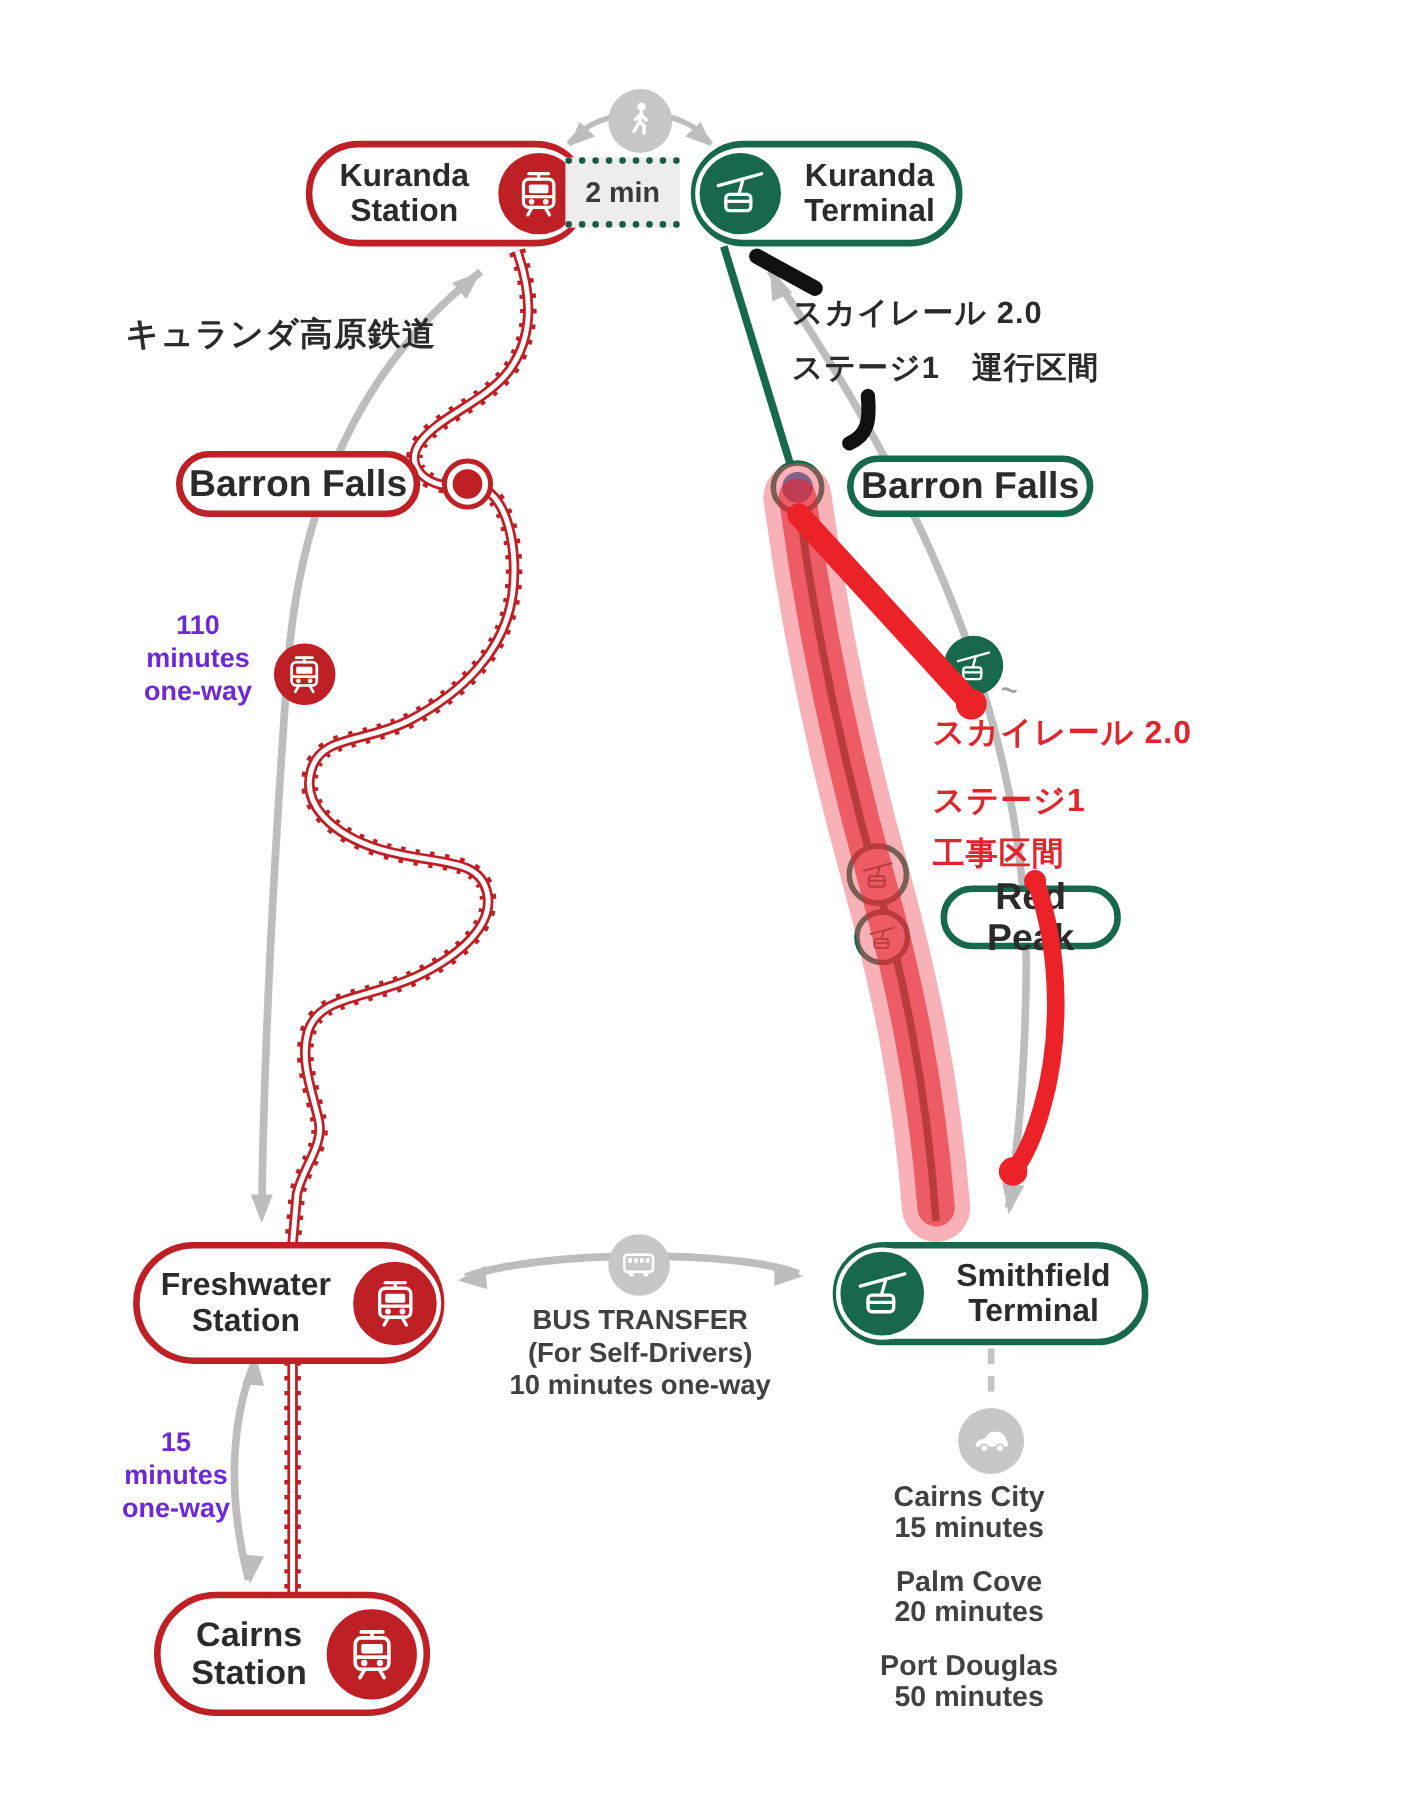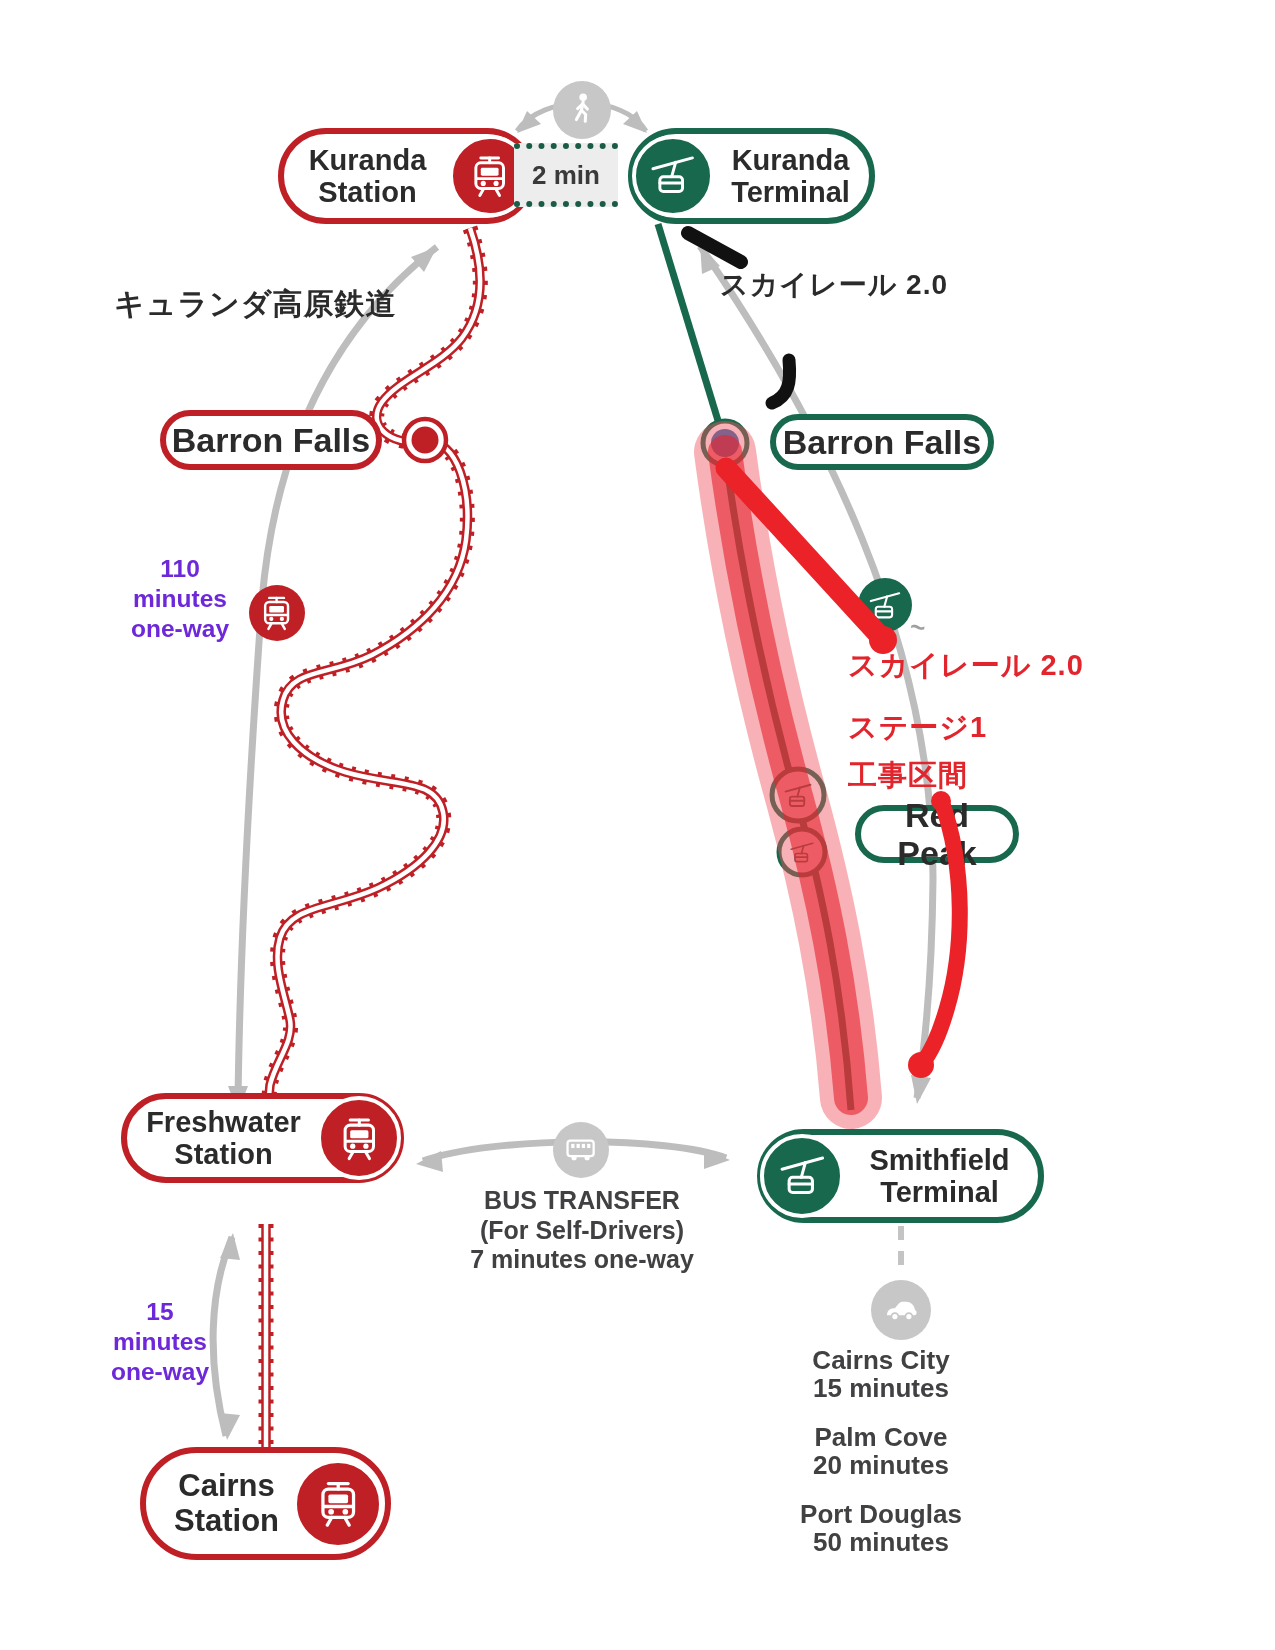--- a/index.html
+++ b/index.html
@@ -200,21 +200,21 @@
   </div>
 
   <div class="pill green" style="left:770px;top:414px;width:224px;height:56px;">
     <div class="pill-label single">Barron Falls</div>
   </div>
 
   <div class="pill green" style="left:855px;top:805px;width:164px;height:58px;">
     <div class="pill-label single">Red Peak</div>
   </div>
 
-  <div class="pill red" style="left:121px;top:1093px;width:283px;height:90px;">
+  <div class="pill red" style="left:121px;top:1129px;width:283px;height:111px;">
     <div class="pill-label pad-r">
       <span>Freshwater</span>
       <span>Station</span>
     </div>
     <div class="icon-circle red" style="width:84px;height:84px;right:-3px;">
       <svg viewBox="0 0 48 48">
           <use href="#sym-train"></use>
         </svg>
     </div>
   </div>
@@ -260,20 +260,21 @@
   </div>
   <div class="gray-circle" style="left:871px;top:1280px;width:60px;height:60px;">
     <svg viewBox="0 0 48 48">
         <use href="#sym-car"></use>
       </svg>
   </div>
 
   <div class="lbl jp" style="left:114px;top:284px;font-size:30px;">キュランダ高原鉄道</div>
 
   <div class="lbl jp" style="left:720px;top:266px;">スカイレール 2.0</div>
+  <div class="lbl jp" style="left:720px;top:316px;">ステージ1　運行区間</div>
 
   <div class="lbl jp red-note" style="left:848px;top:646px;">スカイレール 2.0</div>
   <div class="lbl jp red-note" style="left:848px;top:708px;">ステージ1</div>
   <div class="lbl jp red-note" style="left:848px;top:756px;">工事区間</div>
 
   <div class="lbl squiggle">~</div>
 
   <div class="lbl time-block" style="left:105px;top:554px;">
     <span>110</span>
     <span>minutes</span>
@@ -282,21 +283,21 @@
 
   <div class="lbl time-block" style="left:85px;top:1297px;">
     <span>15</span>
     <span>minutes</span>
     <span>one-way</span>
   </div>
 
   <div class="lbl bus-block">
     <span>BUS TRANSFER</span>
     <span>(For Self-Drivers)</span>
-    <span>7 minutes one-way</span>
+    <span>10 minutes one-way</span>
   </div>
 
   <div class="lbl drive-list">
     <div class="drive-item">
       <span>Cairns City</span>
       <span>15 minutes</span>
     </div>
     <div class="drive-item">
       <span>Palm Cove</span>
       <span>20 minutes</span>

